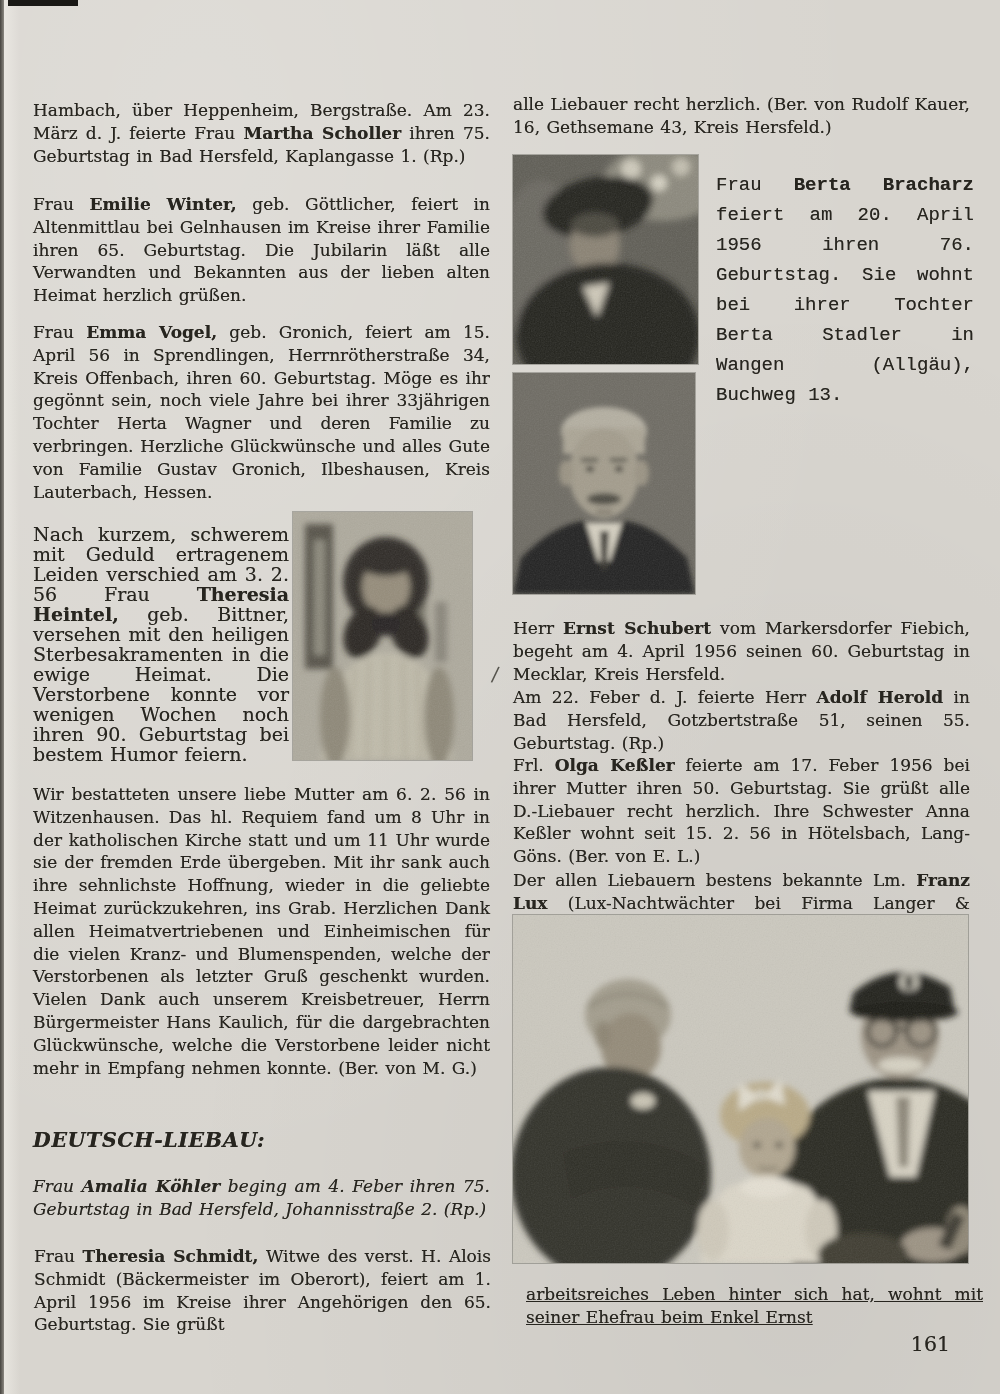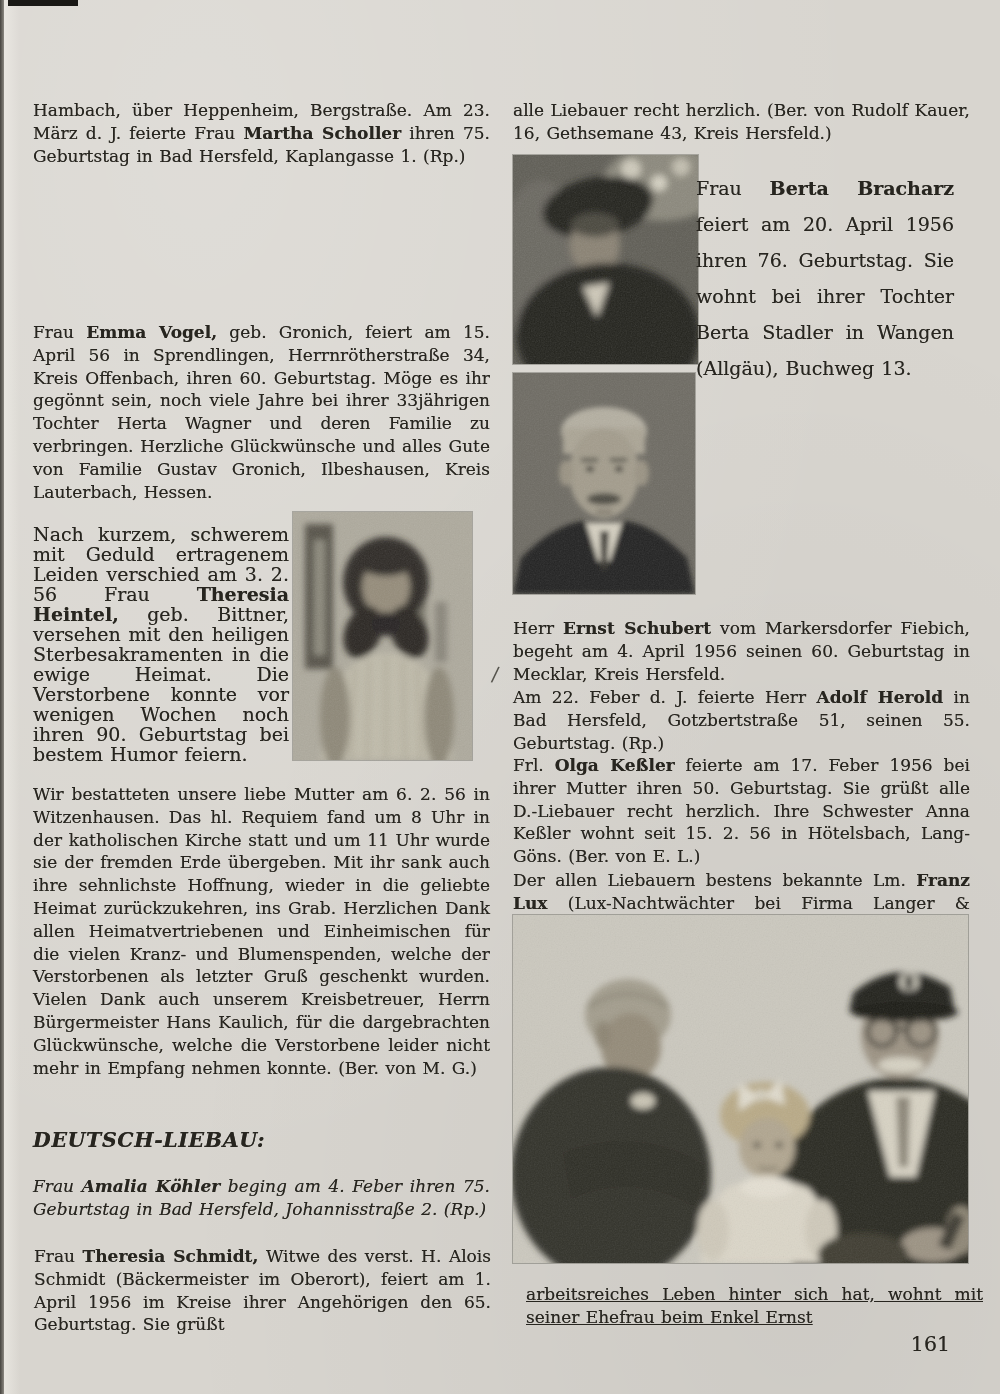--- a/index.html
+++ b/index.html
@@ -52,20 +52,21 @@
 
 <div id="page">
 
   <div id="edge-strip"></div>
   <div id="paper-edge"></div>
   <div id="top-mark"></div>
   <div id="gutter-mark">/</div>
 
   <p class="txt" style="left:33px;top:82px;width:457px;"><span>Hambach, über Heppenheim, Bergstraße. Am 23. März d. J. feierte Frau </span><span class="b">Martha Scholler</span><span> ihren 75. Geburtstag in Bad Hersfeld, Kaplangasse 1. (Rp.)</span></p>
 
+  <p class="txt" style="left:33px;top:176px;width:457px;"><span>Frau </span><span class="b">Emilie Winter,</span><span> geb. Göttlicher, feiert in Altenmittlau bei Gelnhausen im Kreise ihrer Familie ihren 65. Geburtstag. Die Jubilarin läßt alle Verwandten und Bekannten aus der lieben alten Heimat herzlich grüßen.</span></p>
 
   <p class="txt" style="left:33px;top:304px;width:457px;"><span>Frau </span><span class="b">Emma Vogel,</span><span> geb. Gronich, feiert am 15. April 56 in Sprendlingen, Herrnrötherstraße 34, Kreis Offenbach, ihren 60. Geburtstag. Möge es ihr gegönnt sein, noch viele Jahre bei ihrer 33jährigen Tochter Herta Wagner und deren Familie zu verbringen. Herzliche Glückwünsche und alles Gute von Familie Gustav Gronich, Ilbeshausen, Kreis Lauterbach, Hessen.</span></p>
 
   <p class="txt narrow" style="left:33px;top:505px;width:256px;"><span>Nach kurzem, schwerem mit Geduld ertragenem Leiden verschied am 3. 2. 56 Frau </span><span class="b">Theresia Heintel,</span><span> geb. Bittner, versehen mit den heiligen Sterbesakramenten in die ewige Heimat. Die Verstorbene konnte vor wenigen Wochen noch ihren 90. Geburtstag bei bestem Humor feiern.</span></p>
 
   <div class="photo" style="left:293px;top:512px;width:179px;height:248px;" role="img" aria-label="Foto: ältere Frau mit dunklem Kopftuch und heller Schürze">
     <svg viewBox="0 0 179 248" preserveAspectRatio="none">
       <defs>
         <filter id="bl3" x="-30%" y="-30%" width="160%" height="160%">
             <feGaussianBlur stdDeviation="3"></feGaussianBlur>
@@ -103,21 +104,21 @@
   </div>
 
   <p class="txt" style="left:33px;top:766px;width:457px;"><span>Wir bestatteten unsere liebe Mutter am 6. 2. 56 in Witzenhausen. Das hl. Requiem fand um 8 Uhr in der katholischen Kirche statt und um 11 Uhr wurde sie der fremden Erde übergeben. Mit ihr sank auch ihre sehnlichste Hoffnung, wieder in die geliebte Heimat zurückzukehren, ins Grab. Herzlichen Dank allen Heimatvertriebenen und Einheimischen für die vielen Kranz- und Blumenspenden, welche der Verstorbenen als letzter Gruß geschenkt wurden. Vielen Dank auch unserem Kreisbetreuer, Herrn Bürgermeister Hans Kaulich, für die dargebrachten Glückwünsche, welche die Verstorbene leider nicht mehr in Empfang nehmen konnte. (Ber. von M. G.)</span></p>
 
   <div class="heading" style="left:33px;top:1128px;">DEUTSCH-LIEBAU:</div>
 
   <p class="txt" style="left:33px;top:1158px;width:457px;font-style:italic;"><span>Frau </span><span class="b">Amalia Köhler</span><span> beging am 4. Feber ihren 75. Geburtstag in Bad Hersfeld, Johannisstraße 2. (Rp.)</span></p>
 
   <p class="txt" style="left:34px;top:1228px;width:457px;"><span>Frau </span><span class="b">Theresia Schmidt,</span><span> Witwe des verst. H. Alois Schmidt (Bäckermeister im Oberort), feiert am 1. April 1956 im Kreise ihrer Angehörigen den 65. Geburtstag. Sie grüßt</span></p>
 
-  <p class="txt" style="left:513px;top:82px;width:457px;"><span>alle Liebauer recht herzlich. (Ber. von Rudolf Kauer, 16, Gethsemane 43, Kreis Hersfeld.)</span></p>
+  <p class="txt" style="left:513px;top:76px;width:457px;"><span>alle Liebauer recht herzlich. (Ber. von Rudolf Kauer, 16, Gethsemane 43, Kreis Hersfeld.)</span></p>
 
   <div class="photo" style="left:513px;top:155px;width:185px;height:209px;" role="img" aria-label="Porträtfoto: ältere Frau mit dunklem Hut">
     <svg viewBox="0 0 185 209" preserveAspectRatio="none">
       <defs>
         <filter id="bl1" x="-30%" y="-30%" width="160%" height="160%">
             <feGaussianBlur stdDeviation="3.5"></feGaussianBlur>
           </filter>
         <filter id="gr1">
             <feTurbulence type="fractalNoise" baseFrequency="0.8" numOctaves="2" stitchTiles="stitch"></feTurbulence>
             <feColorMatrix type="saturate" values="0"></feColorMatrix>
@@ -135,21 +136,21 @@
         <ellipse cx="85" cy="52" rx="56" ry="30" fill="#23221d" transform="rotate(-10 85 52)"></ellipse>
         <ellipse cx="82" cy="90" rx="25" ry="29" fill="#8a8273"></ellipse>
         <ellipse cx="82" cy="70" rx="24" ry="12" fill="#4a463e"></ellipse>
         <ellipse cx="95" cy="180" rx="92" ry="72" fill="#21201b"></ellipse>
         <polygon points="70,132 96,128 84,162" fill="#cfc9b9"></polygon>
       </g>
       <rect width="185" height="209" filter="url(#gr1)" opacity="0.16"></rect>
     </svg>
   </div>
 
-  <p class="txt side" style="left:696px;top:151px;width:258px;line-height:36px;"><span>Frau </span><span class="b">Berta Bracharz</span><span> feiert am 20. April 1956 ihren 76. Geburtstag. Sie wohnt bei ihrer Tochter Berta Stadler in Wangen (Allgäu), Buchweg 13.</span></p>
+  <p class="txt side" style="left:716px;top:151px;width:258px;line-height:30px;font-family:Liberation Mono, monospace;"><span>Frau </span><span class="b">Berta Bracharz</span><span> feiert am 20. April 1956 ihren 76. Geburtstag. Sie wohnt bei ihrer Tochter Berta Stadler in Wangen (Allgäu), Buchweg 13.</span></p>
 
   <div class="photo" style="left:513px;top:373px;width:182px;height:221px;" role="img" aria-label="Porträtfoto: Mann mit Schnurrbart in Anzug und Krawatte">
     <svg viewBox="0 0 182 221" preserveAspectRatio="none">
       <defs>
         <filter id="bl2" x="-30%" y="-30%" width="160%" height="160%">
             <feGaussianBlur stdDeviation="2.5"></feGaussianBlur>
           </filter>
         <filter id="gr2">
             <feTurbulence type="fractalNoise" baseFrequency="0.8" numOctaves="2" stitchTiles="stitch"></feTurbulence>
             <feColorMatrix type="saturate" values="0"></feColorMatrix>

